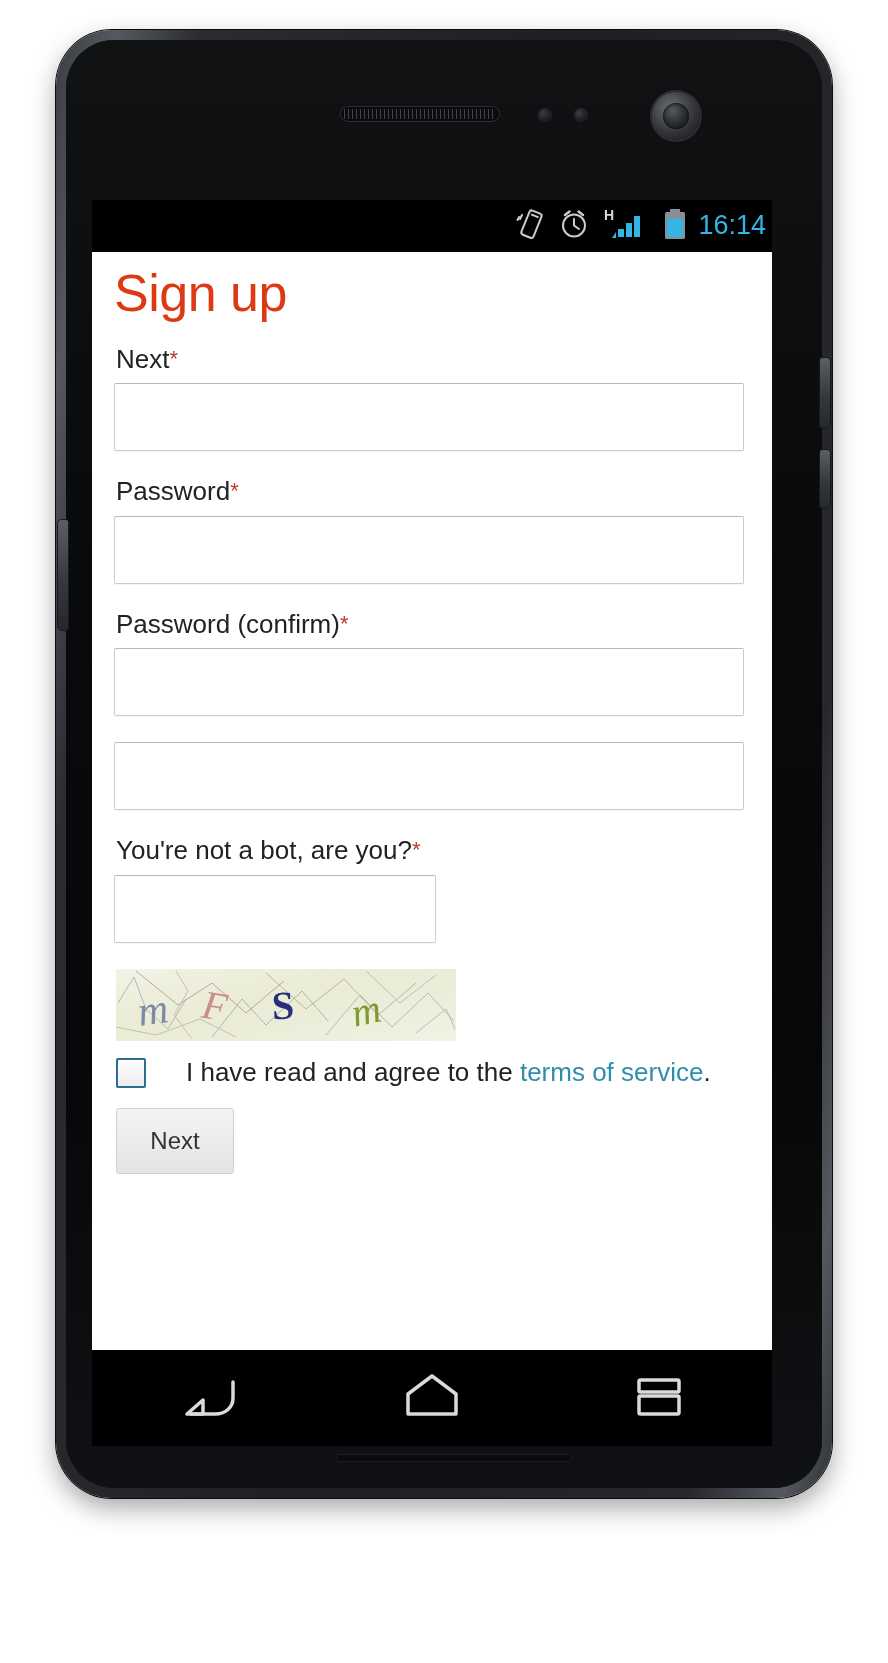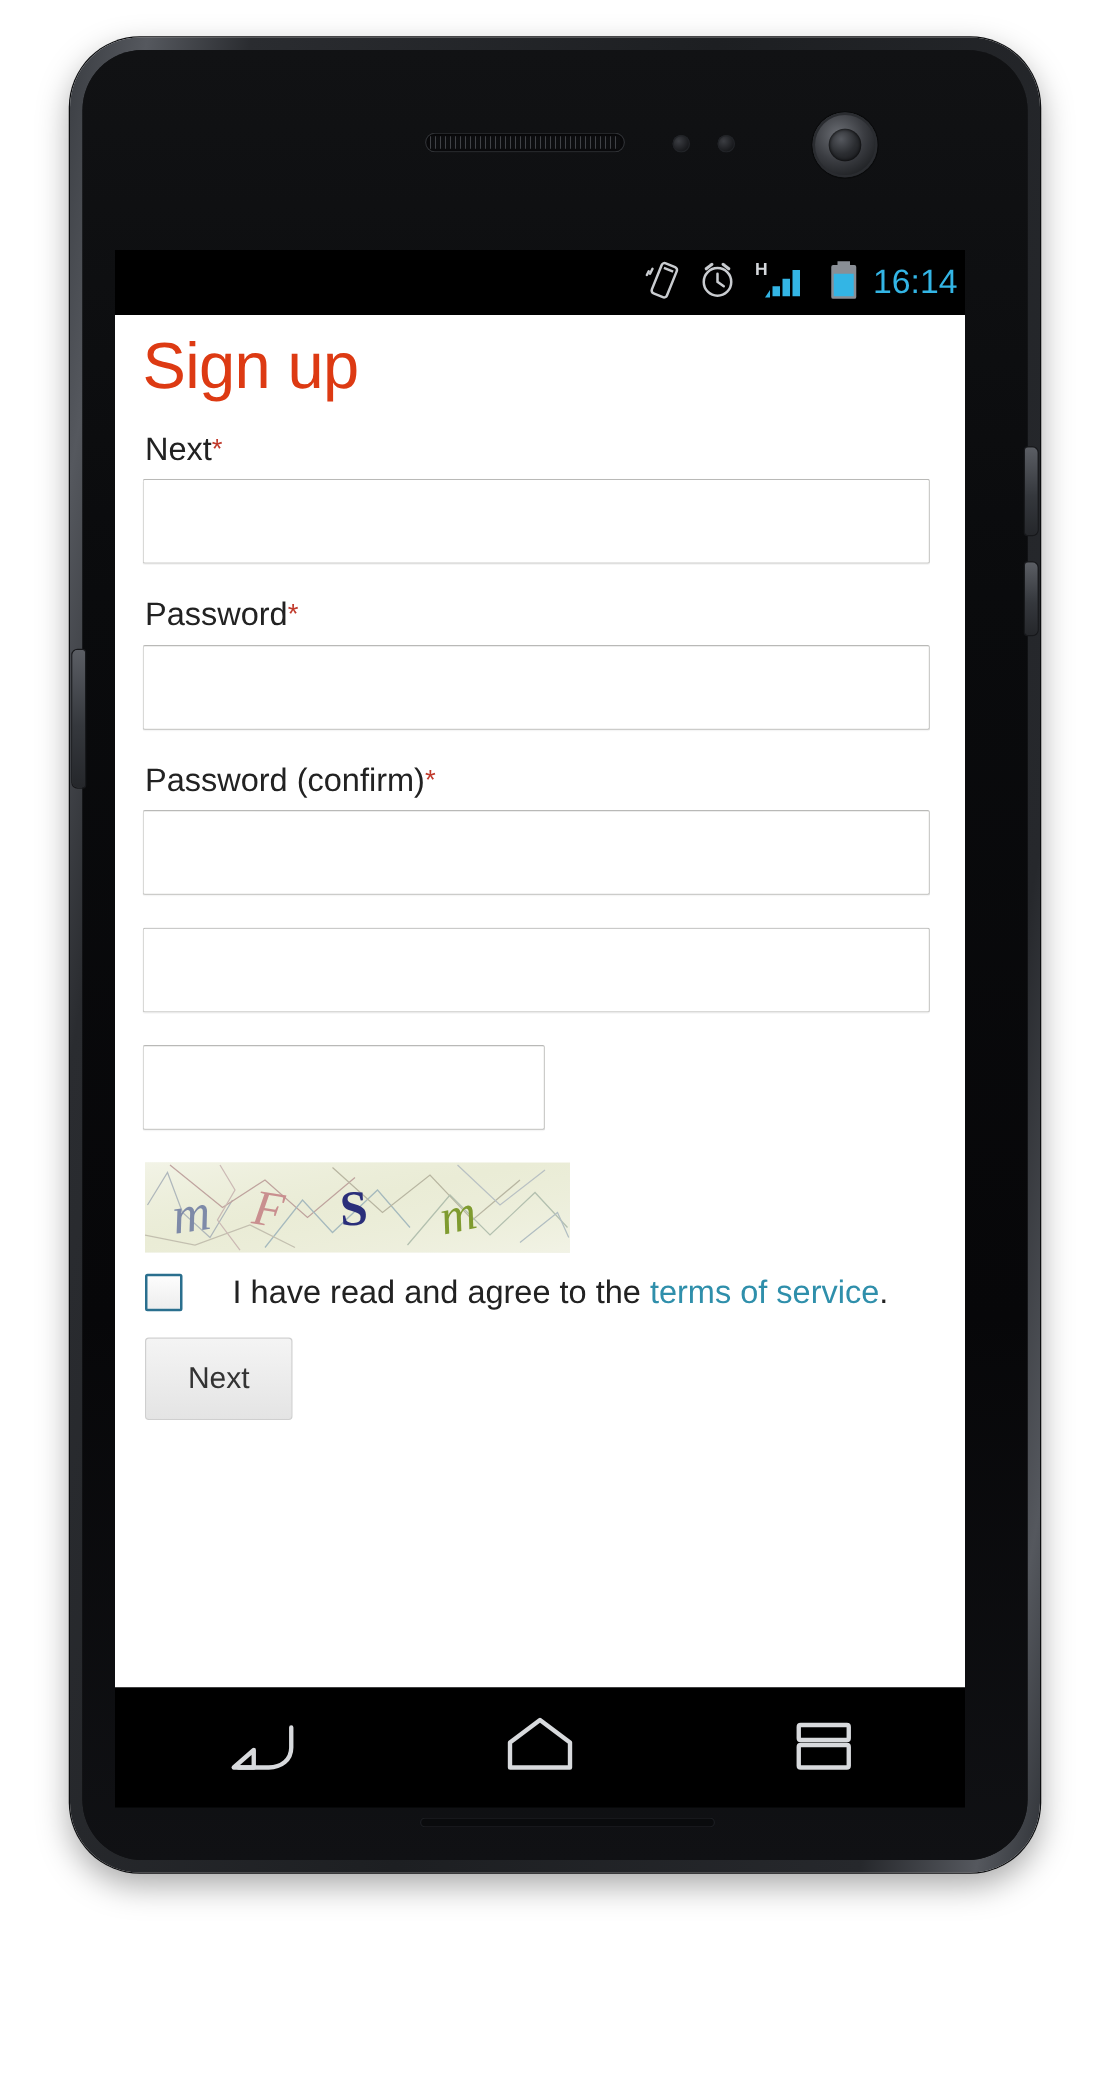--- a/index.html
+++ b/index.html
@@ -386,20 +386,23 @@
             
             <div class="field-label">
               <span>Password (confirm)</span><span class="req-star">*</span>
             </div>
             <input class="text-input" type="text" value="" style="">
 
             
             <input class="text-input" type="text" value="" style="">
 
             
+            <div class="field-label">
+              <span>You're not a bot, are you?</span><span class="req-star">*</span>
+            </div>
             <input class="text-input short" type="text" value="" style="">
 
             
             <div id="captcha-wrap">
               <svg id="captcha-svg" width="340" height="72" viewBox="0 0 340 72">
                 <rect x="0" y="0" width="340" height="72" fill="#ecedda"></rect>
                 <rect x="0" y="0" width="340" height="72" fill="url(#cgrad)"></rect>
                 <defs>
                   <linearGradient id="cgrad" x1="0" y1="0" x2="1" y2="1">
                     <stop offset="0%" stop-color="#f3f4e8" stop-opacity="0.9"></stop>

